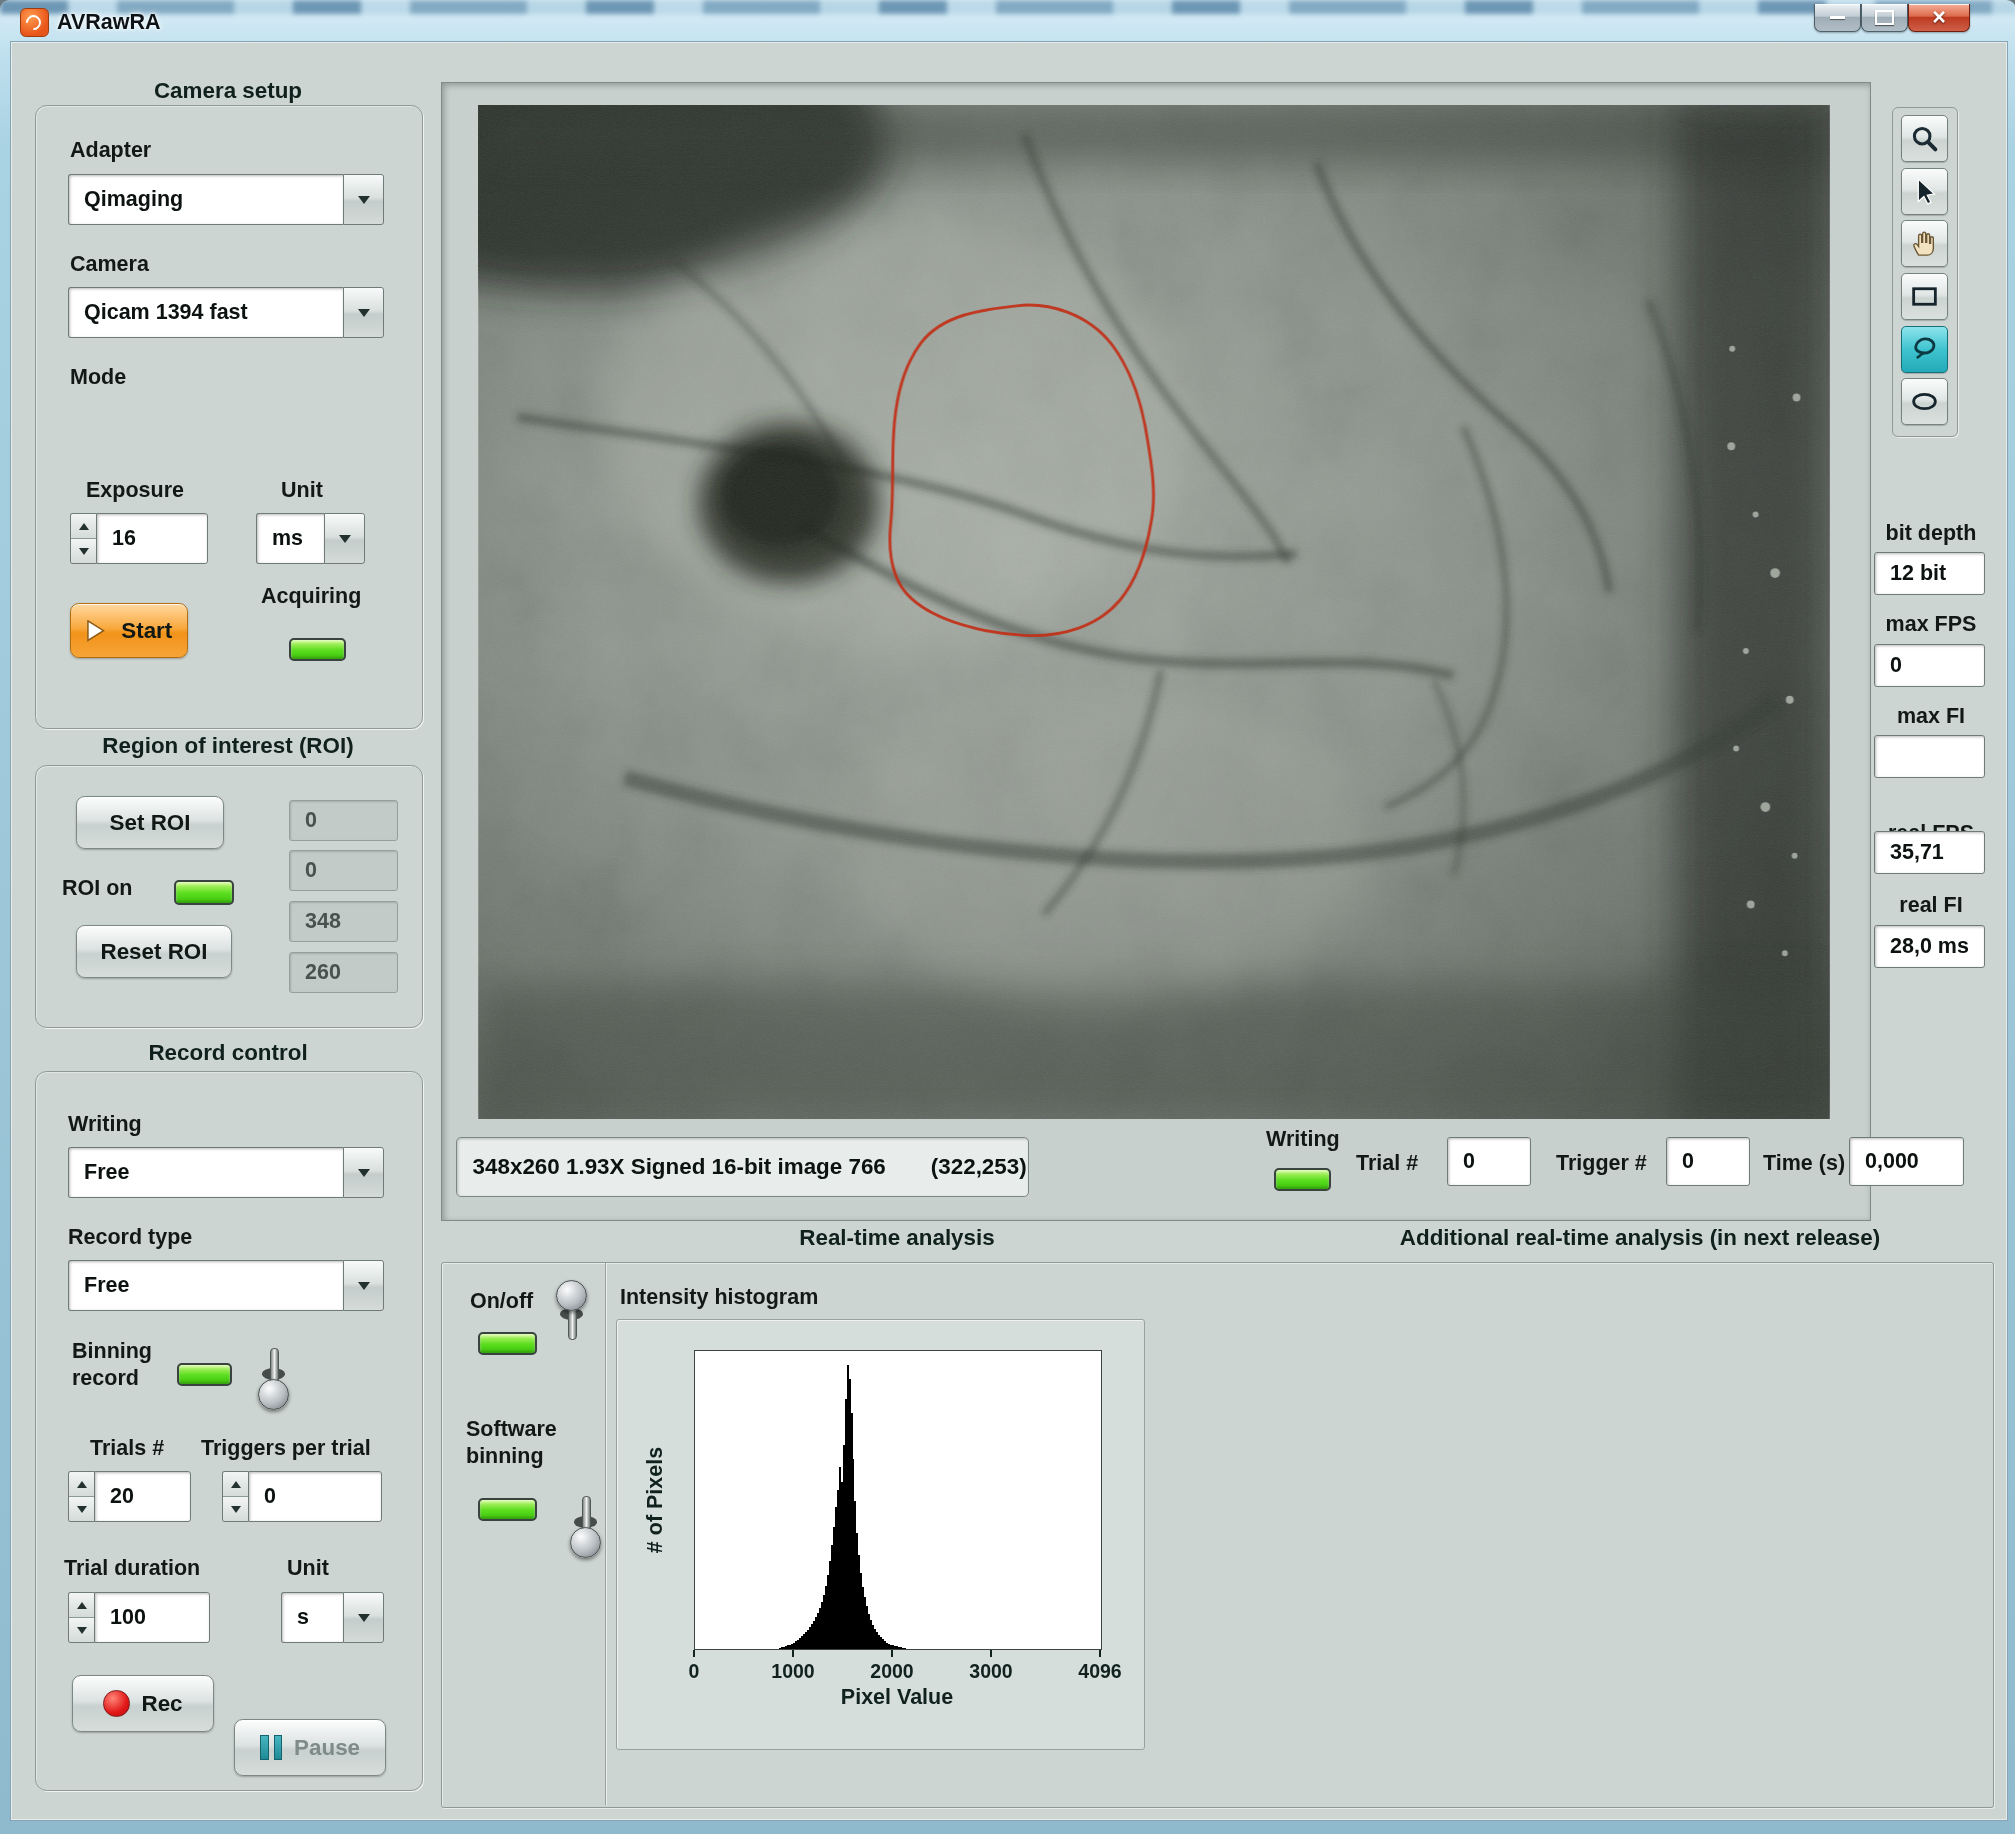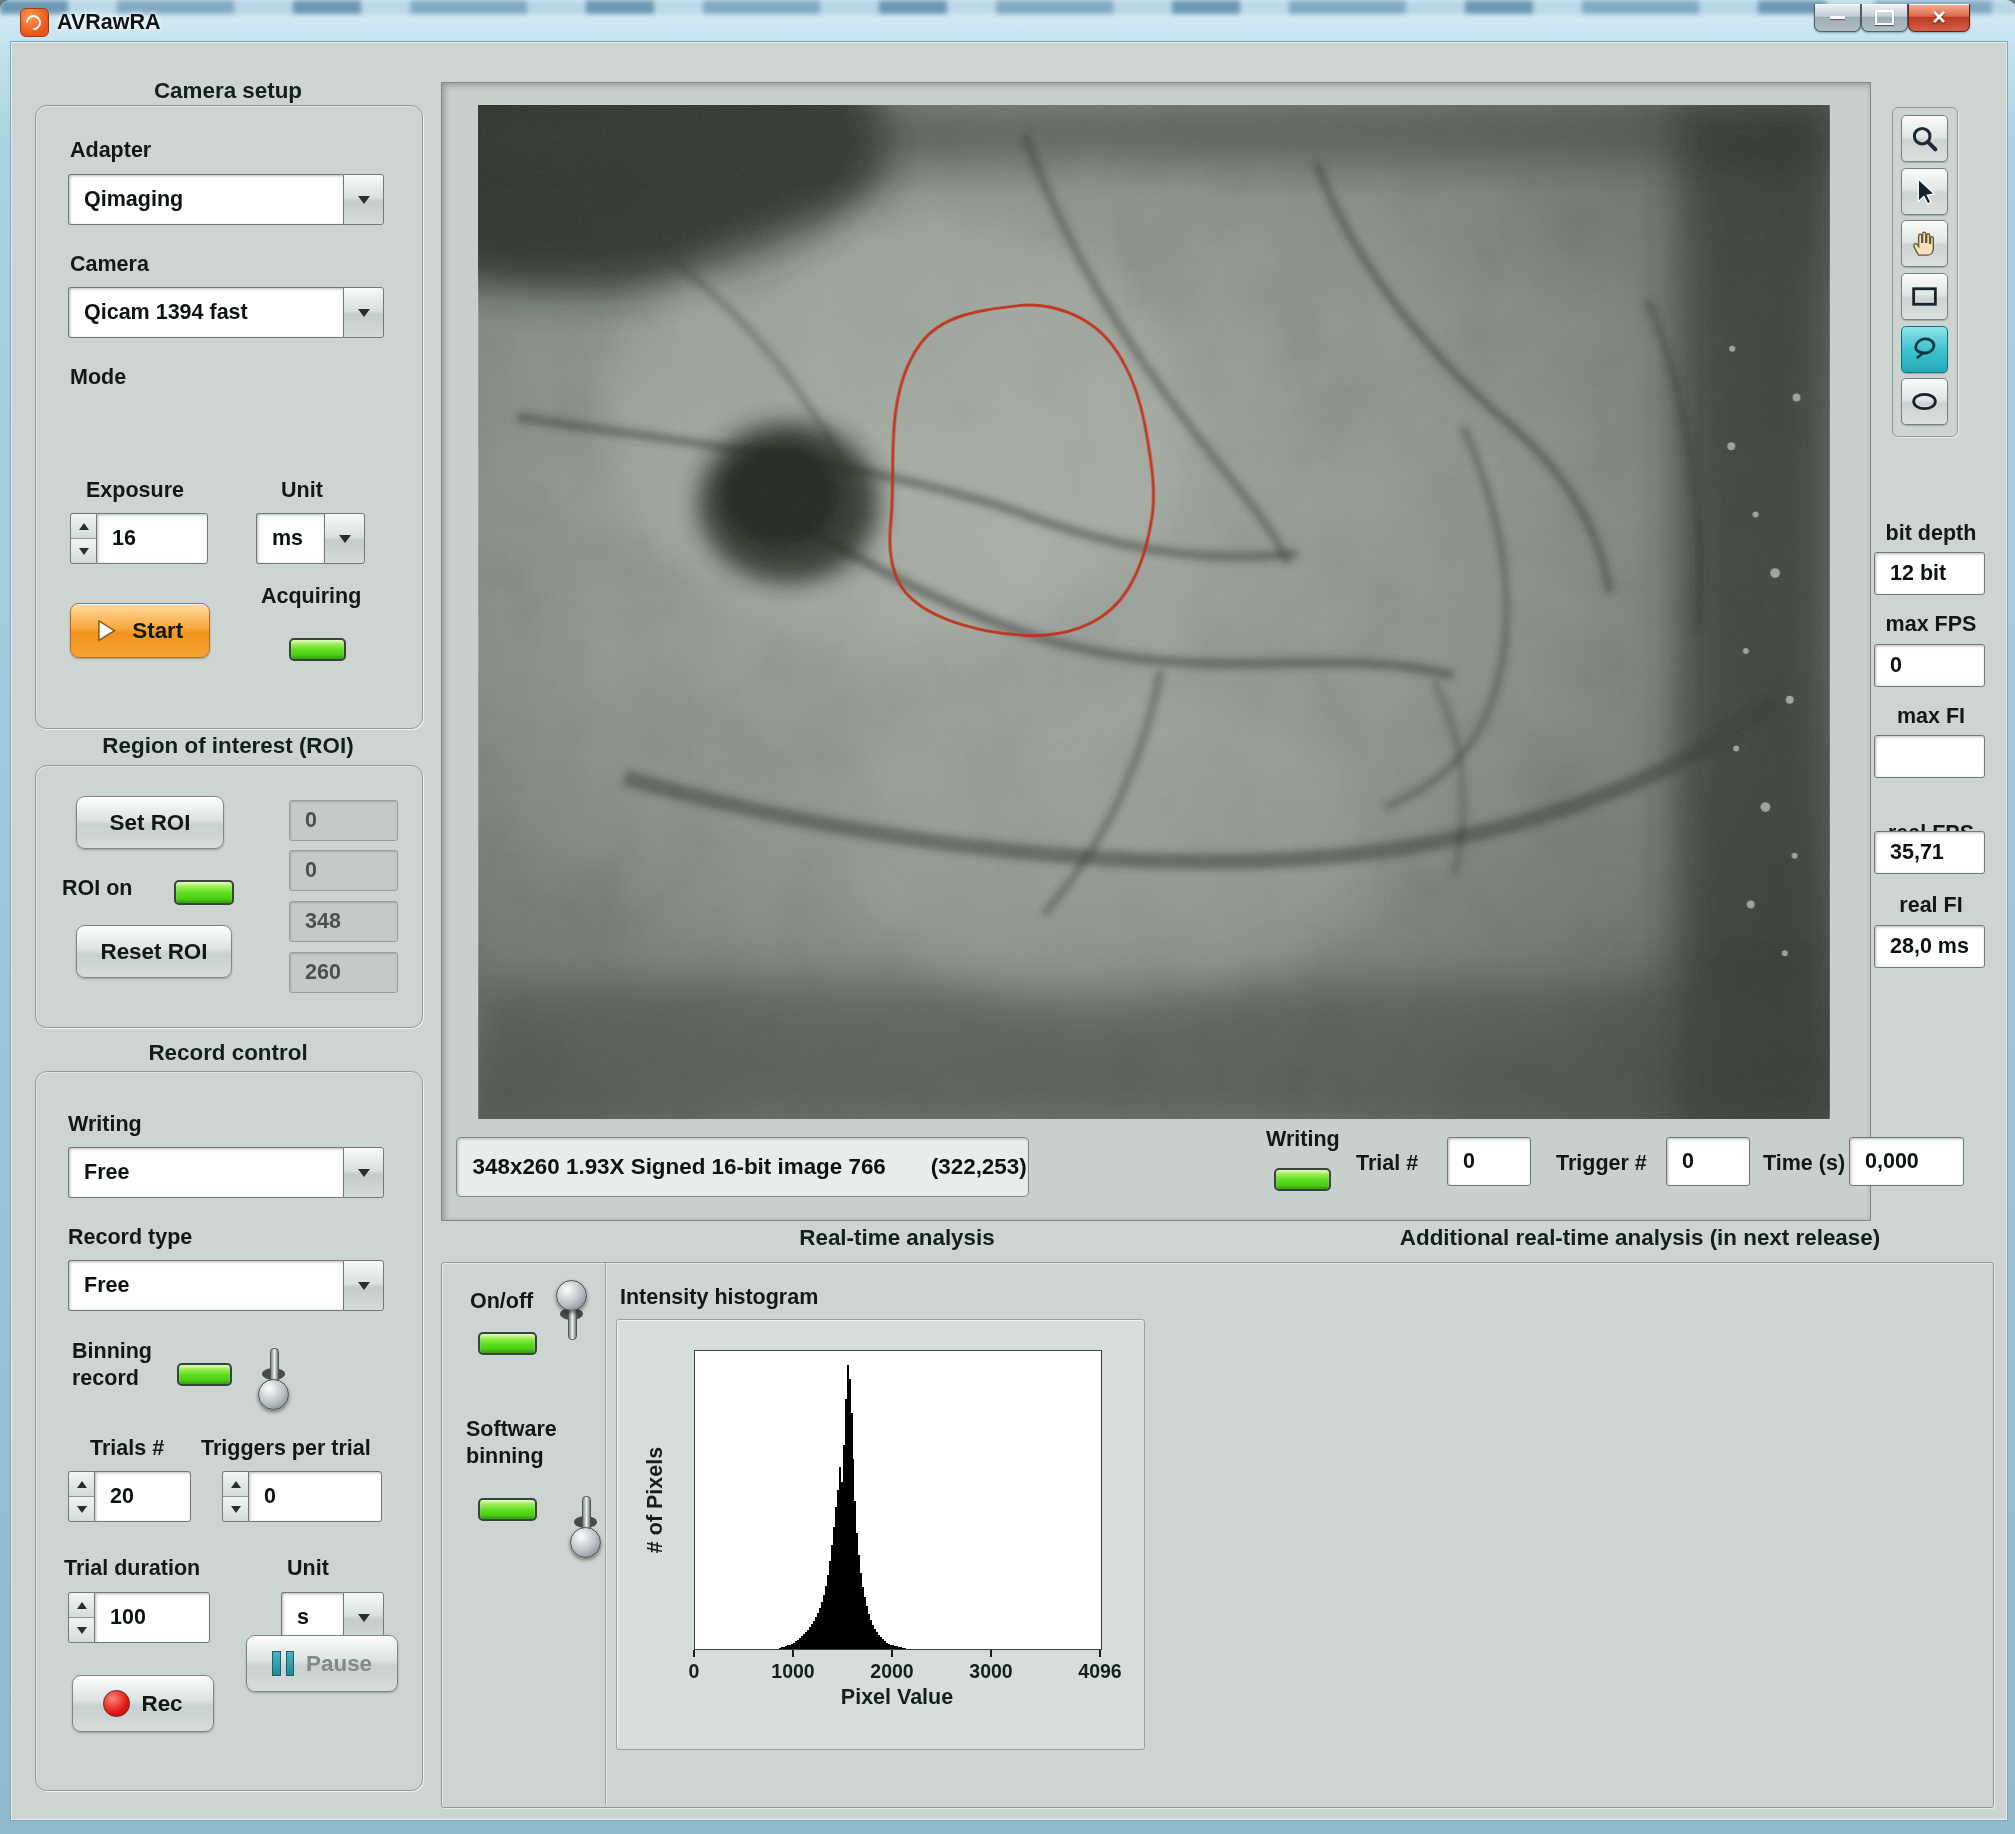--- a/index.html
+++ b/index.html
@@ -152,21 +152,21 @@
     </div>
     <div class="sfield">16</div>
   </div>
   <div class="abs combo" style="left:256px;top:513px;width:109px;height:51px;">
     <div class="cfield">ms</div>
     <div class="cbtn">
         <span class="dchev"></span>
       </div>
   </div>
 
-  <div class="abs btn start" style="left:70px;top:603px;width:140px;height:55px;gap:16px;">
+  <div class="abs btn start" style="left:70px;top:603px;width:118px;height:55px;gap:16px;">
     <span class="playicon">
       <svg width="19.5" height="23.4" viewBox="0 0 20 24">
           <polygon points="2,2 18,12 2,22" fill="#ffffff" stroke="#8a5a16" stroke-width="1.5"></polygon>
         </svg>
     </span>
     <span>Start</span>
   </div>
   <div class="abs lbl" style="left:261px;top:584px;">Acquiring</div>
   <div class="abs led" style="left:289px;top:638px;width:57px;height:23.4px;"></div>
 
@@ -255,21 +255,21 @@
     <div class="cfield">s</div>
     <div class="cbtn">
         <span class="dchev"></span>
       </div>
   </div>
 
   <div class="abs btn" style="left:72px;top:1675px;width:142px;height:57px;">
     <span class="reccircle"></span>
     <span>Rec</span>
   </div>
-  <div class="abs btn dis" style="left:234px;top:1635px;width:152px;height:57px;margin-left:12px;">
+  <div class="abs btn dis" style="left:234px;top:1719px;width:152px;height:57px;">
     <span class="pausebars">
         <b></b>
         <b></b>
       </span>
     <span>Pause</span>
   </div>
 
   <div class="abs imgframe" style="left:441px;top:82px;width:1428px;height:1137px;"></div>
 
   <svg class="abs" style="left:478px;top:105px;" width="1352" height="1014" viewBox="0 0 1386 1040">

